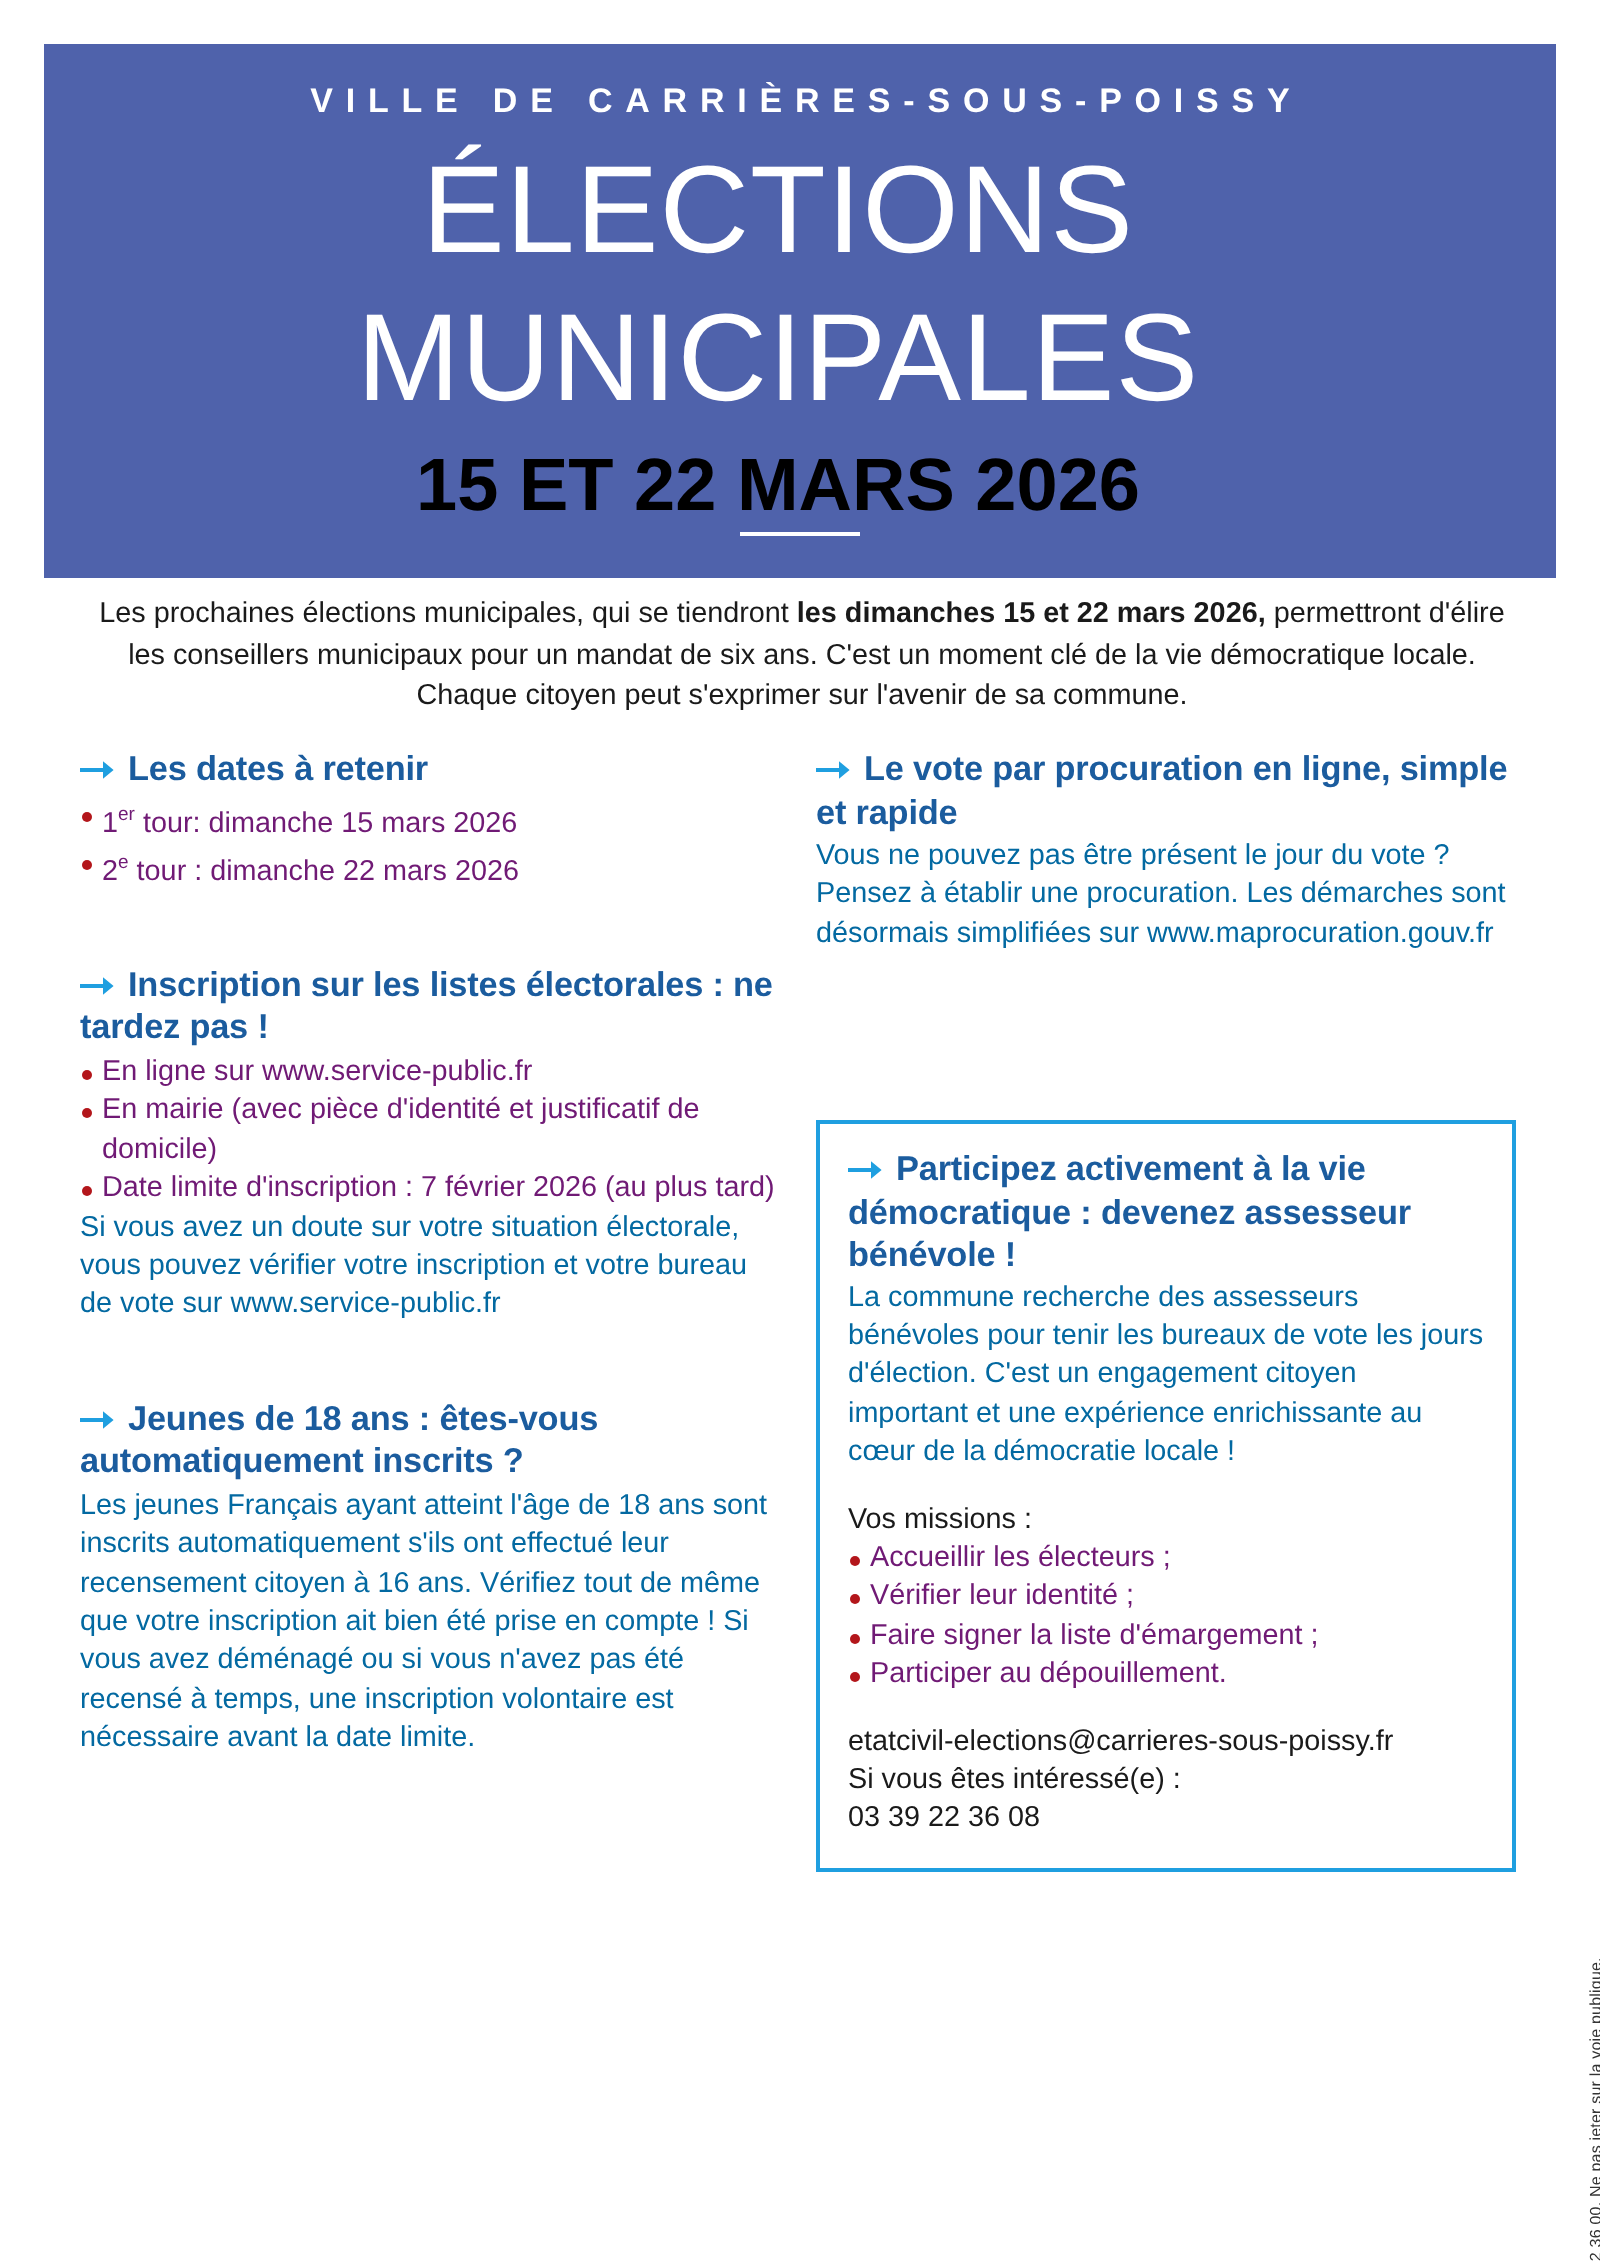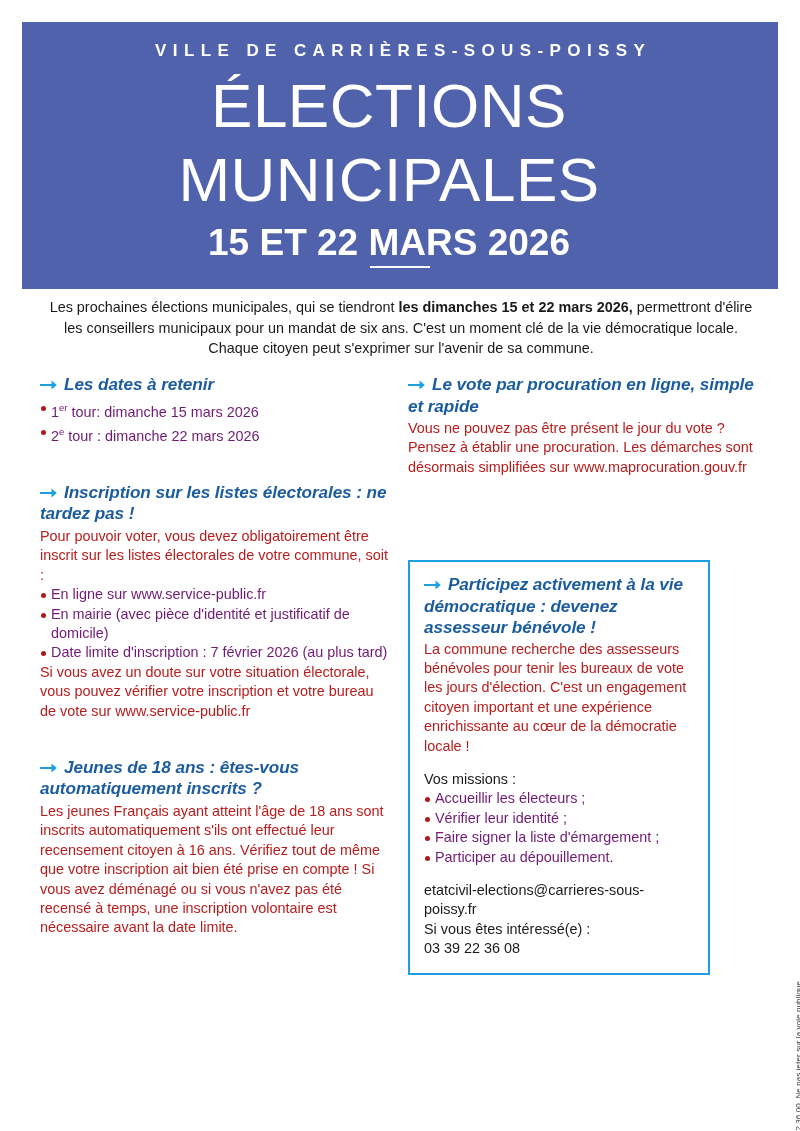--- a/index.html
+++ b/index.html
@@ -51,21 +51,21 @@
     color: #ffffff;
     font-weight: 400;
     font-size: 62px;
     line-height: 72px;
     letter-spacing: 0.5px;
     font-family: "Liberation Sans", sans-serif;
     text-align: center;
   }
   .banner-line2 { margin-top: 2px; }
   .banner-dates {
-    color: #ffffff;
+    color: #000000;
     font-weight: 700;
     font-size: 37px;
     line-height: 42px;
     letter-spacing: 0px;
     margin-top: 6px;
     font-family: "Liberation Sans", sans-serif;
   }
   .banner-rule {
     position: absolute;
     bottom: 21px;
@@ -105,36 +105,35 @@
 
   .section { margin-bottom: 14px; }
 
   h2.head {
     margin: 0 0 2px 0;
     font-size: 17.2px;
     line-height: 21.5px;
     font-weight: 700;
     color: #1b5c9e;
     letter-spacing: -0.1px;
-    font-style: italic;
   }
   .arrow-icon {
     display: inline-block;
     color: #1f9fe0;
     font-weight: 700;
     margin-right: 7px;
     vertical-align: baseline;
   }
   .arrow-icon svg { vertical-align: -1px; }
 
   p.body {
     margin: 0;
     font-size: 14.4px;
     line-height: 19.4px;
-    color: #b91c1c;
+    color: #0369a1;
   }
 
   ul.bullets {
     list-style: none;
     margin: 0;
     padding: 0;
   }
   ul.bullets li {
     position: relative;
     padding-left: 11px;
@@ -155,21 +154,21 @@
   sup { font-size: 9.5px; vertical-align: super; }
 
   .spacer-sm { height: 14px; }
   .spacer-md { height: 22px; }
 
   
   .callout {
     position: absolute;
     left: 408px;
     top: 560px;
-    width: 302px;
+    width: 350px;
     box-sizing: border-box;
     border: 2px solid #1f9fe0;
     padding: 12px 14px 14px 14px;
     background: #ffffff;
   }
   .callout h2.head { margin-bottom: 1px; }
   .callout .missions-title {
     font-weight: 400;
     font-size: 14.4px;
     line-height: 19.4px;
@@ -230,21 +229,20 @@
   </div>
 
   <div class="spacer-md"></div>
 
   <div class="section">
     <h2 class="head">
       <span class="arrow-icon"><svg width="17" height="12" viewBox="0 0 17 12" aria-hidden="true">
             <path d="M0 5h11.5V1.6L16.8 6l-5.3 4.4V7H0z" fill="#1f9fe0"></path>
           </svg></span><span>Inscription sur les listes électorales : ne tardez pas !</span>
     </h2>
-    <p class="body">Pour pouvoir voter, vous devez obligatoirement être inscrit sur les listes électorales de votre commune, soit :</p>
     <ul class="bullets">
       <li>En ligne sur www.service-public.fr</li>
       <li>En mairie (avec pièce d'identité et justificatif de domicile)</li>
       <li>Date limite d'inscription : 7 février 2026 (au plus tard)</li>
     </ul>
     <p class="body">Si vous avez un doute sur votre situation électorale, vous pouvez vérifier votre inscription et votre bureau de vote sur www.service-public.fr</p>
   </div>
 
   <div class="spacer-md"></div>
 

